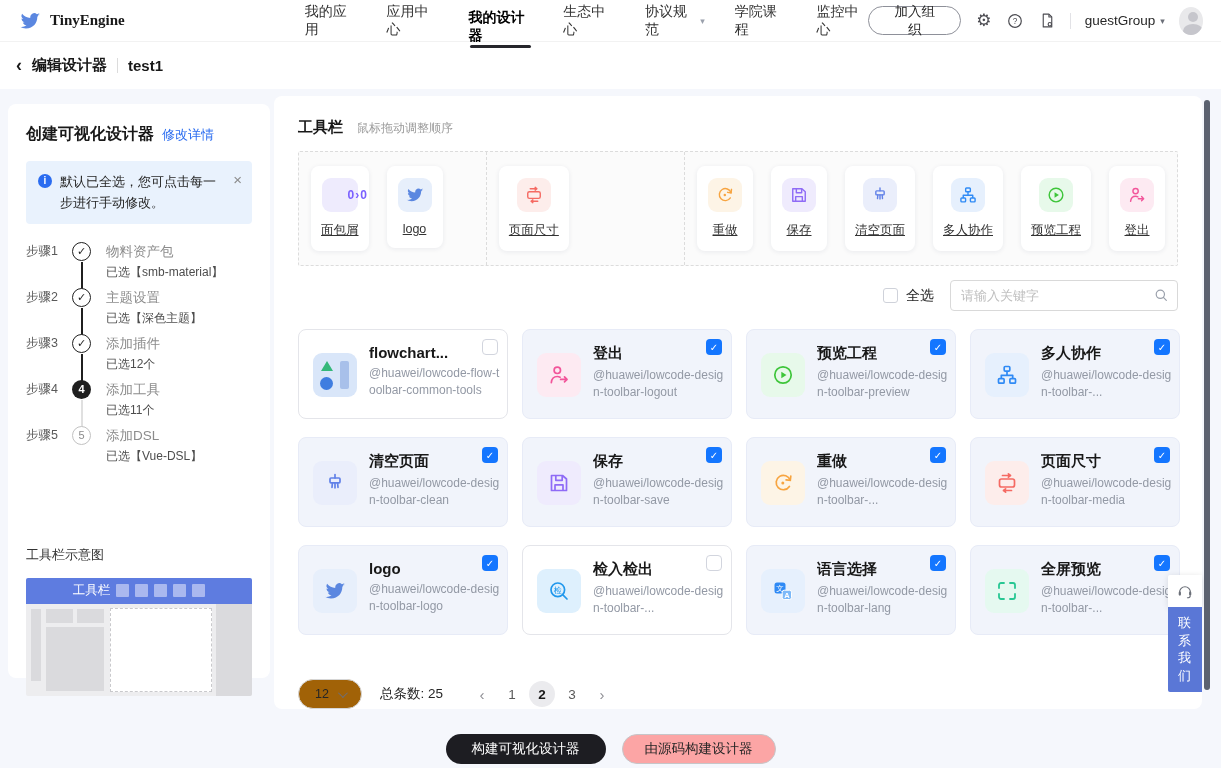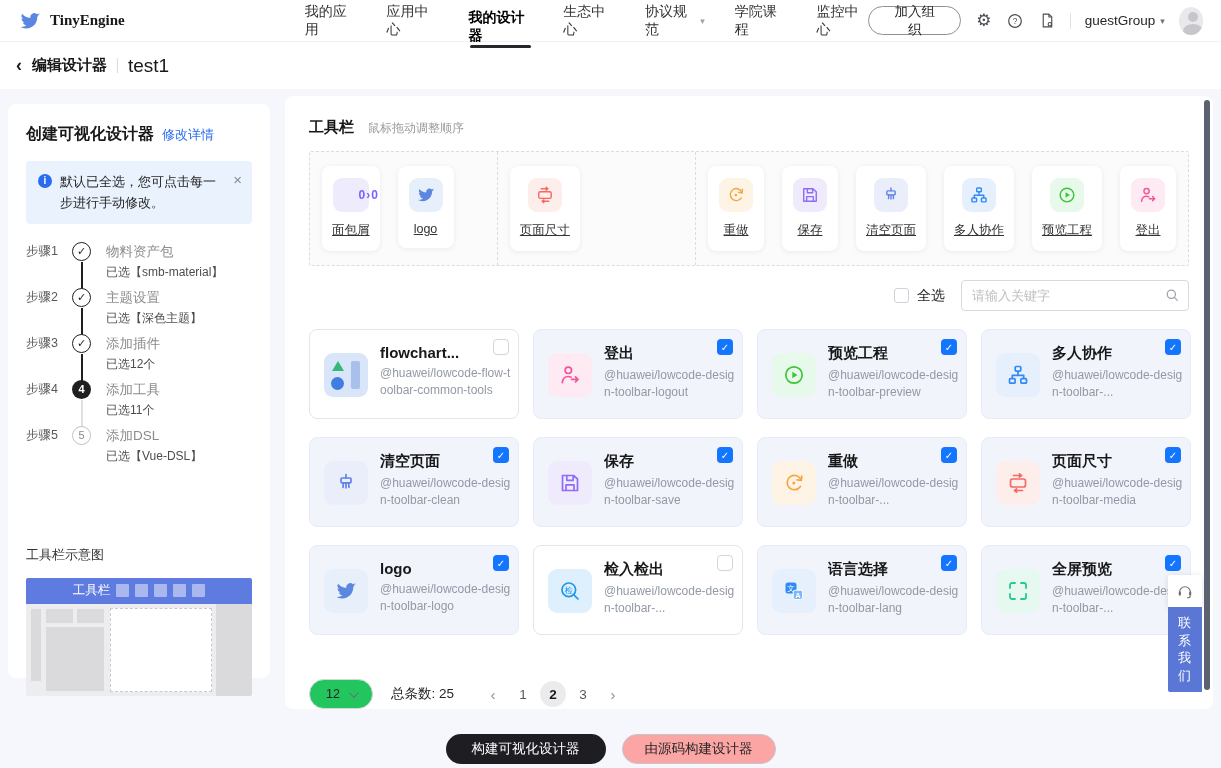--- a/index.html
+++ b/index.html
@@ -25,24 +25,24 @@
   .user-caret { font-size:9px; color:#6b6f78; }
   .avatar { width:28px; height:28px; border-radius:50%; background:#e9e9eb; position:relative; overflow:hidden; cursor:pointer;}
   .avatar::before { content:''; position:absolute; left:9px; top:5px; width:10px; height:10px; border-radius:50%; background:#c6c6cc;}
   .avatar::after { content:''; position:absolute; left:4px; top:17px; width:20px; height:14px; border-radius:50%; background:#c6c6cc;}
 
   
   .crumb-row { height:47px; background:#fff; display:flex; align-items:center; padding:0 16px; gap:10px;}
   .crumb-back { font-size:18px; font-weight:bold; color:#1a1a1a; cursor:pointer; line-height:1; margin-top:-2px;}
   .crumb-title { font-size:15px; font-weight:bold; color:#181818; cursor:pointer;}
   .crumb-sep { width:1px; height:15px; background:#dcdcdc; }
-  .crumb-current { font-size:19px; font-weight:normal; color:#181818; }
-
-  
-  .content { display:flex; padding:7px 8px 0 8px; gap:15px; align-items:flex-start;}
+  .crumb-current { font-size:15px; font-weight:bold; color:#181818; }
+
+  
+  .content { display:flex; padding:7px 8px 0 8px; gap:4px; align-items:flex-start;}
   .panel { background:#fff; border-radius:8px; }
   .side-panel { width:262px; height:574px; margin-top:8px; padding:20px 18px; position:relative;}
   .main-panel { width:928px; height:613px; padding:22px 24px; position:relative;}
 
   
   .side-title-row { display:flex; align-items:baseline; gap:8px; }
   .side-title { font-size:16px; font-weight:bold; color:#181818; }
   .side-edit { font-size:13px; color:#2a6cf0; cursor:pointer; }
   .alert { margin-top:16px; background:#e9f2fd; border-radius:4px; padding:10px 10px 10px 12px; display:flex; gap:8px; font-size:13px; color:#262626; line-height:1.65;}
   .info-ic { flex:0 0 14px; width:14px; height:14px; margin-top:3px; border-radius:50%; background:#2a6cf0; color:#fff; font-size:10px; font-weight:bold; display:flex; align-items:center; justify-content:center; font-style:normal;}
@@ -121,21 +121,21 @@
   .card-tile { flex:0 0 44px; width:44px; height:44px; border-radius:9px; display:flex; align-items:center; justify-content:center; align-self:center;}
   .card-body { padding-top:1px; min-width:0;}
   .card-title { font-size:15px; font-weight:bold; color:#181818; white-space:nowrap; overflow:hidden; max-width:118px;}
   .card-pkg { margin-top:4px; font-size:12px; color:#9399a5; line-height:1.45; width:136px; word-break:break-all;}
   .cb { position:absolute; top:9px; right:9px; width:16px; height:16px; border-radius:4px; display:flex; align-items:center; justify-content:center;}
   .cb.on { background:#1476ff; color:#fff; font-size:10px;}
   .cb.off { background:#fff; border:1px solid #d2d5de;}
 
   
   .pager-row { margin-top:44px; display:flex; align-items:center; font-size:13.5px; color:#4d4d4d;}
-  .size-select { width:64px; height:30px; border:1px solid #d6d6d6; border-radius:15px; display:flex; align-items:center; justify-content:center; gap:9px; font-size:12.5px; color:#262626; cursor:pointer; background:#22c55e;}
+  .size-select { width:64px; height:30px; border:1px solid #d6d6d6; border-radius:15px; display:flex; align-items:center; justify-content:center; gap:9px; font-size:12.5px; color:#262626; cursor:pointer; background:#a16207;}
   .sel-caret { width:7px; height:7px; border-right:1.4px solid #6e6e74; border-bottom:1.4px solid #6e6e74; transform:rotate(45deg) translateY(-2px);}
   .total-label { margin-left:18px; font-size:13.5px; color:#262626;}
   .pages { display:flex; align-items:center; margin-left:26px; gap:4px;}
   .pg { min-width:26px; height:26px; display:flex; align-items:center; justify-content:center; border-radius:50%; font-size:13.5px; color:#595959; cursor:pointer;}
   .pg.arrow { color:#8e8e94; font-size:15px; }
   .pg.active { background:#ebebee; color:#1a1a1a; font-weight:bold;}
 
   
   .footer { display:flex; justify-content:center; gap:16px; margin-top:25px;}
   .btn-primary { height:30px; padding:0 26px; border-radius:15px; background:#1d1d22; color:#fff; font-size:13.5px; display:flex; align-items:center; cursor:pointer; border:none; font-family:inherit;}

